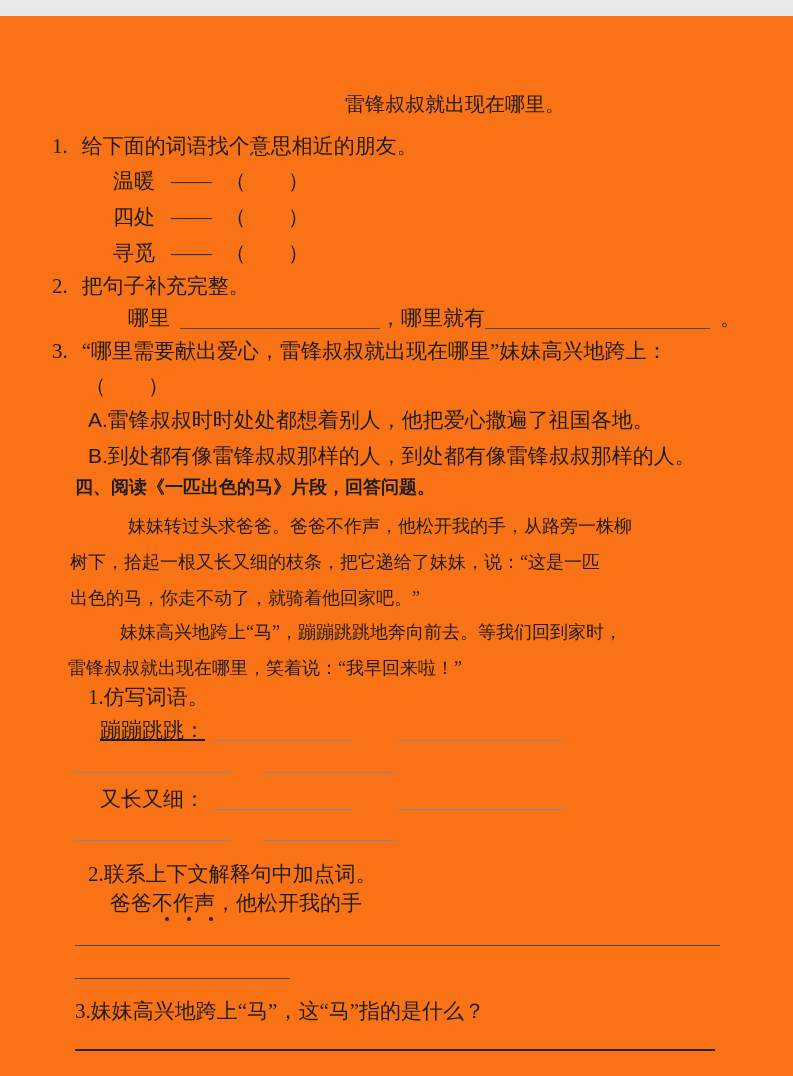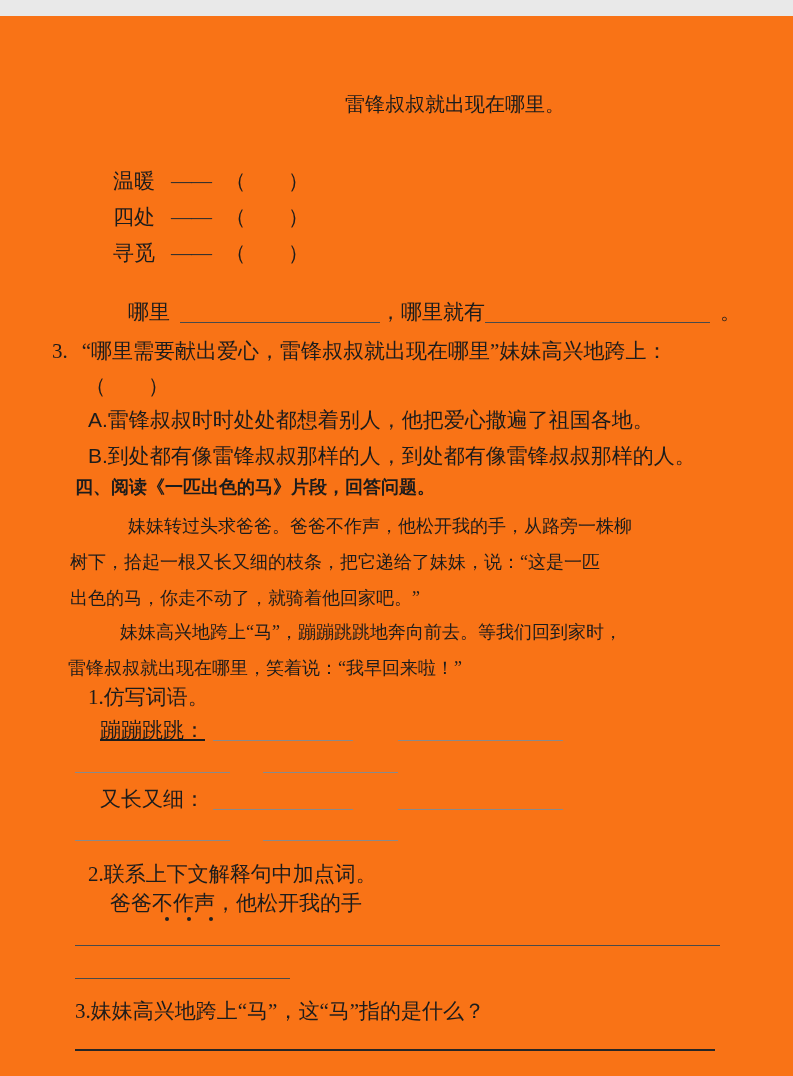--- a/index.html
+++ b/index.html
@@ -45,33 +45,39 @@
     box-shadow:22px 0 0 #222,44px 0 0 #222;
   }
 </style>
 </head>
 <body>
 
 <div class="sheet">
 
   <div class="abs fs-small" style="left:345px;top:76px;">雷锋叔叔就出现在哪里。</div>
 
+  <div class="abs fs-body" style="left:52px;top:117px;">
+    <span class="num">1.</span><span class="gap14">给下面的词语找个意思相近的朋友。</span>
+  </div>
 
   <div class="abs fs-body" style="left:113px;top:152px;">
     <span>温暖</span><span class="dash gap16">——</span><span class="gap14">（　　）</span>
   </div>
   <div class="abs fs-body" style="left:113px;top:188px;">
     <span>四处</span><span class="dash gap16">——</span><span class="gap14">（　　）</span>
   </div>
   <div class="abs fs-body" style="left:113px;top:224px;">
     <span>寻觅</span><span class="dash gap16">——</span><span class="gap14">（　　）</span>
   </div>
 
+  <div class="abs fs-body" style="left:52px;top:257px;">
+    <span class="num">2.</span><span class="gap14">把句子补充完整。</span>
+  </div>
 
-  <div class="abs fs-body" style="left:88px;top:283px;padding-left:40px;">
+  <div class="abs fs-body" style="left:88px;top:289px;padding-left:40px;">
     <span>哪里</span><span class="blank w200 gap10"></span><span>，哪里就有</span><span class="blank w225"></span><span class="gap10">。</span>
   </div>
 
   <div class="abs fs-body" style="left:52px;top:322px;">
     <span class="num">3.</span><span class="gap14">“哪里需要献出爱心，雷锋叔叔就出现在哪里”妹妹高兴地跨上：</span>
   </div>
   <div class="abs fs-body" style="left:85px;top:357px;">（　　）</div>
 
   <div class="abs fs-body sans" style="left:88px;top:391px;">
     <span>A.</span><span>雷锋叔叔时时处处都想着别人，他把爱心撒遍了祖国各地。</span>

